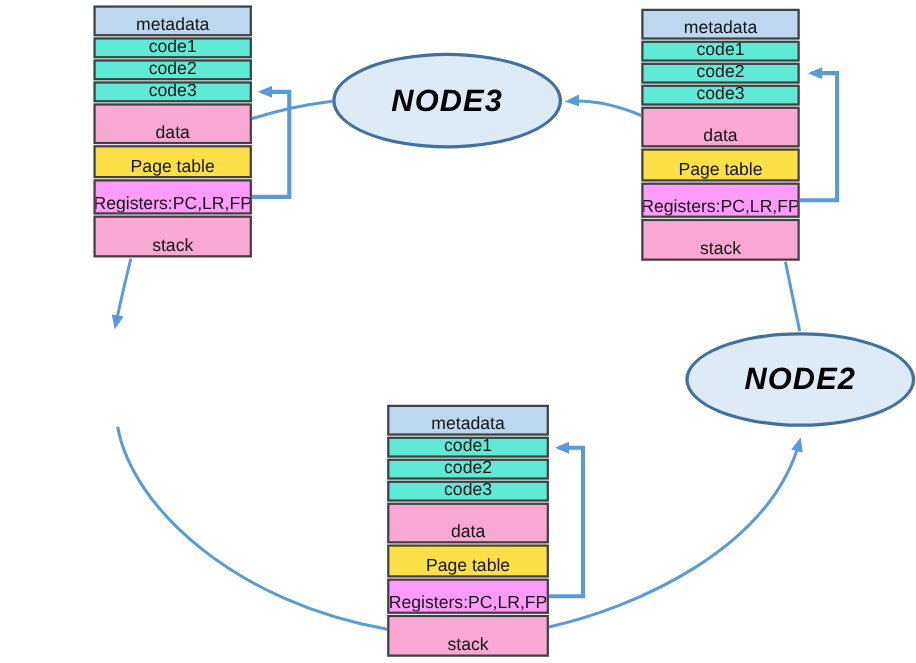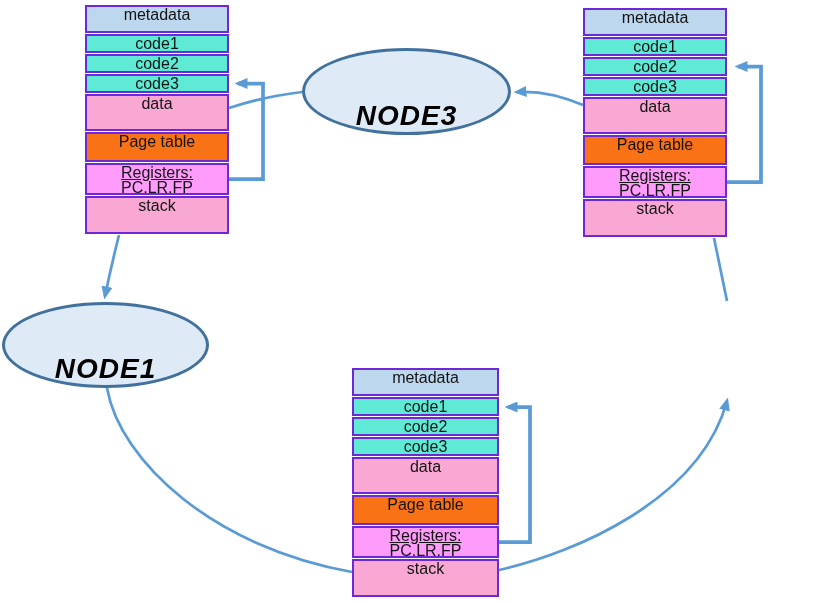--- a/index.html
+++ b/index.html
@@ -2,33 +2,33 @@
 <html><head>
 <meta charset="utf-8">
 <style>
   html,body{margin:0;padding:0;background:#fff;}
   #canvas{
     position:relative;width:833px;height:603px;background:#ffffff;
     overflow:hidden;font-family:"Liberation Sans", sans-serif;
   }
   .stack{position:absolute;display:flex;flex-direction:column;}
   .row{
-    box-sizing:border-box;border:2px solid #6d28d9;margin-bottom:1px;
-    display:flex;align-items:flex-start;justify-content:center;
+    box-sizing:border-box;border:2px solid #404040;margin-bottom:1px;
+    display:flex;align-items:flex-end;justify-content:center;
     font-size:16px;color:#141414;text-align:center;overflow:hidden;
     line-height:16px;
   }
   .h-meta{height:28px}.h-code{height:19px}.h-data{height:37px}
   .h-page{height:30px}.h-reg{height:32px}.h-stack{height:38px}
   .c-meta{background:#BDD7EE}.c-code{background:#5eead4}.c-data{background:#f9a8d4}
-  .c-page{background:#f97316}.c-reg{background:#FF9BFB}.c-stack{background:#f9a8d4}
-  .reg{display:flex;flex-direction:column;line-height:15px;text-decoration:underline;}
+  .c-page{background:#fde047}.c-reg{background:#FF9BFB}.c-stack{background:#f9a8d4}
+  .reg{display:flex;line-height:15px;}
   .node{
     position:absolute;background:#DEEAF6;border:3px solid #41719C;border-radius:50%;
-    display:flex;align-items:flex-end;justify-content:center;
+    display:flex;align-items:center;justify-content:center;
     font-weight:bold;font-style:italic;font-size:28px;color:#000;
     box-sizing:border-box;letter-spacing:1px;
   }
   #arrows{position:absolute;left:0;top:0;width:833px;height:603px;pointer-events:none;}
 </style>
 </head>
 <body>
 
 <div id="canvas">
 
@@ -115,22 +115,22 @@
       <span class="reg">
         <span>Registers:</span>
         <span>PC,LR,FP</span>
       </span>
     </div>
     <div class="row h-stack c-stack">
         <span>stack</span>
       </div>
   </div>
 
-  <div class="node" style="left:2px;top:302px;width:207px;height:86px">
-    <span>NODE1</span>
+  <div class="node" style="left:623px;top:302px;width:209px;height:86px">
+    <span>NODE2</span>
   </div>
   <div class="node" style="left:302px;top:48px;width:209px;height:87px">
     <span>NODE3</span>
   </div>
 
   <svg id="arrows" viewBox="0 0 833 603" xmlns="http://www.w3.org/2000/svg">
     <defs>
       <marker id="ah" markerUnits="userSpaceOnUse" markerWidth="13" markerHeight="11" refX="9.5" refY="5.5" orient="auto">
         <path d="M0,0 L13,5.5 L0,11 Z" fill="#5B9BD5"></path>
       </marker>

